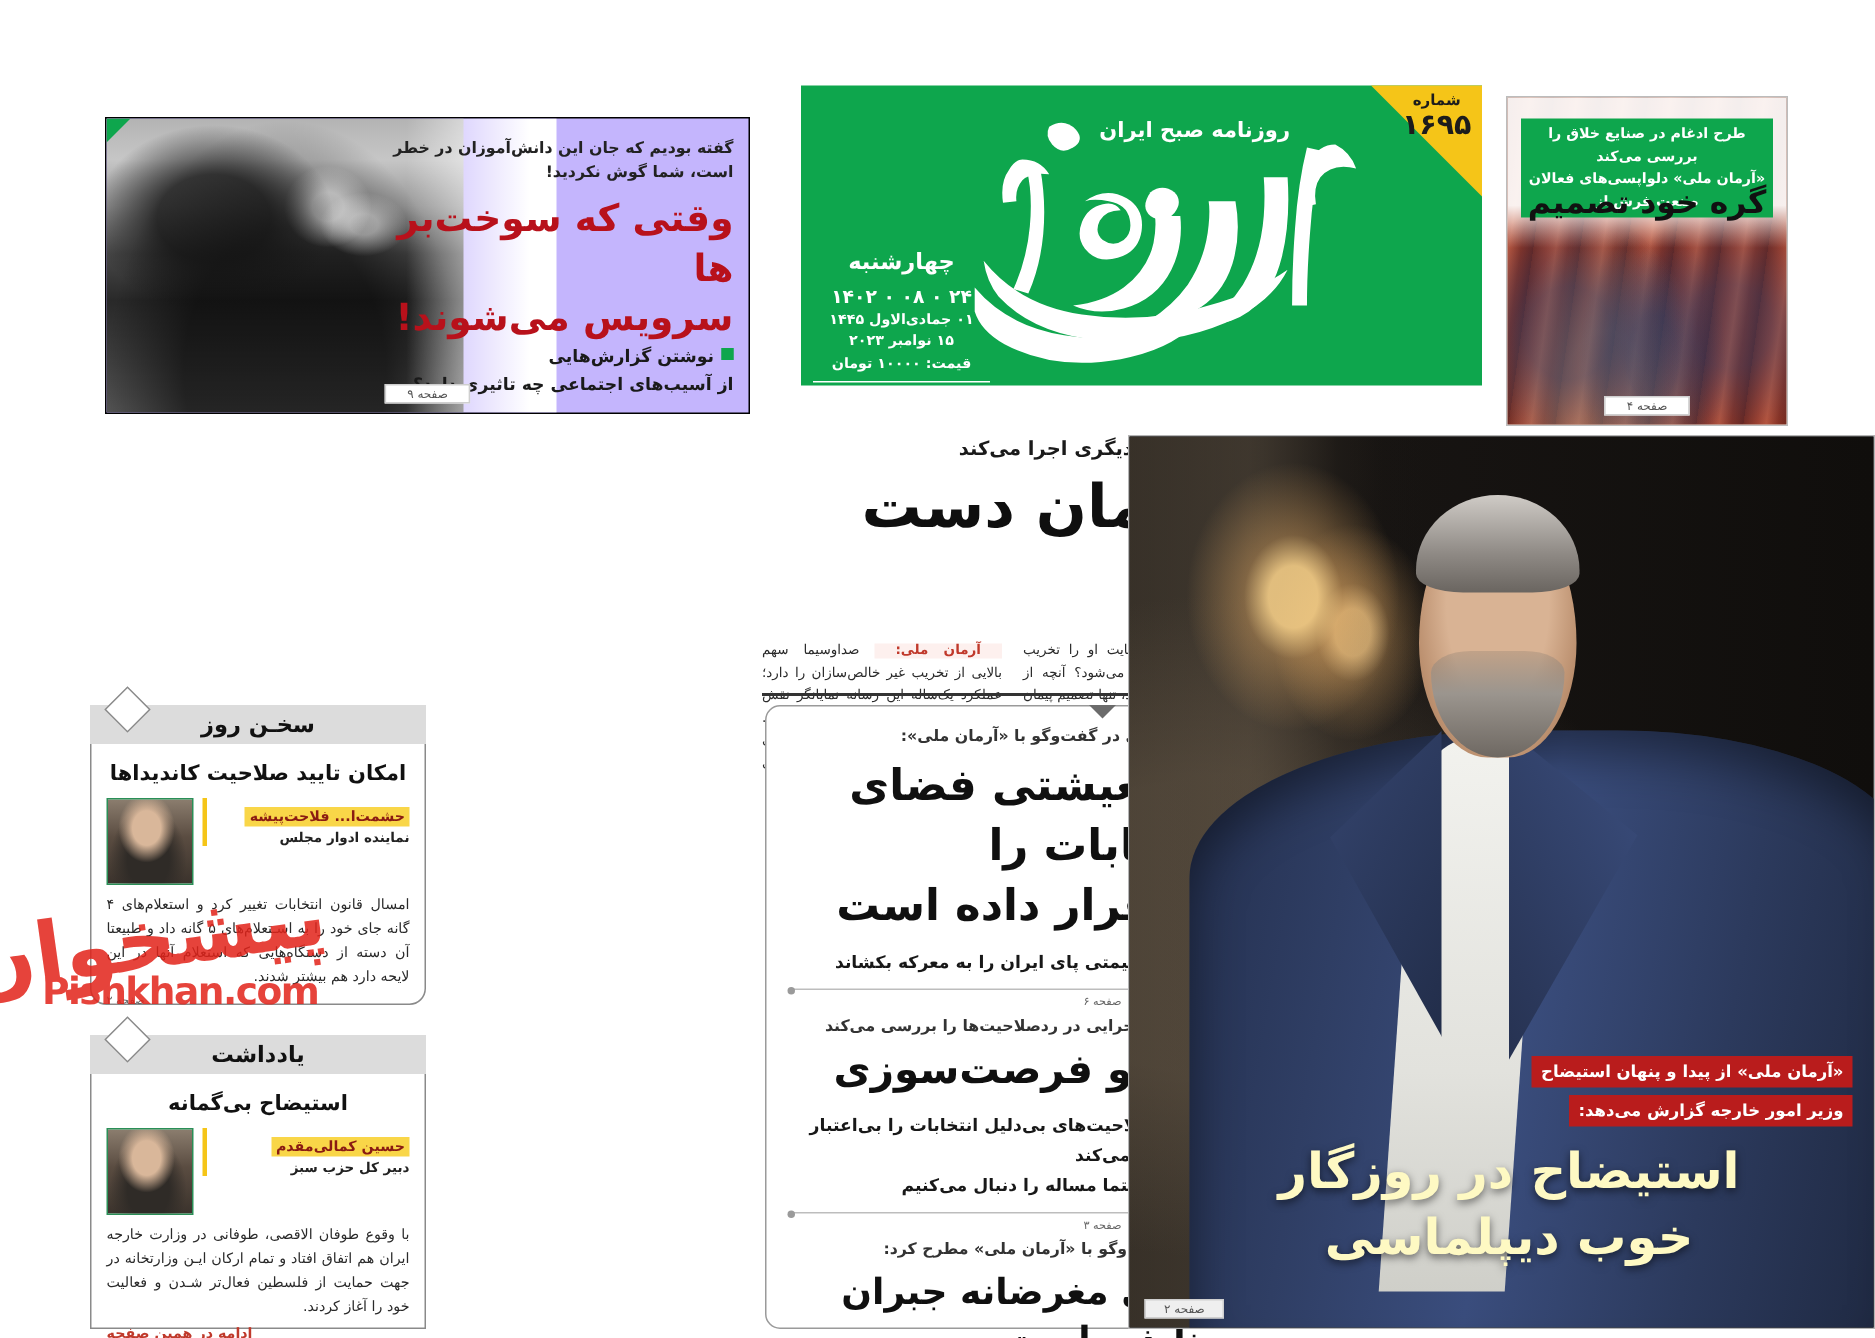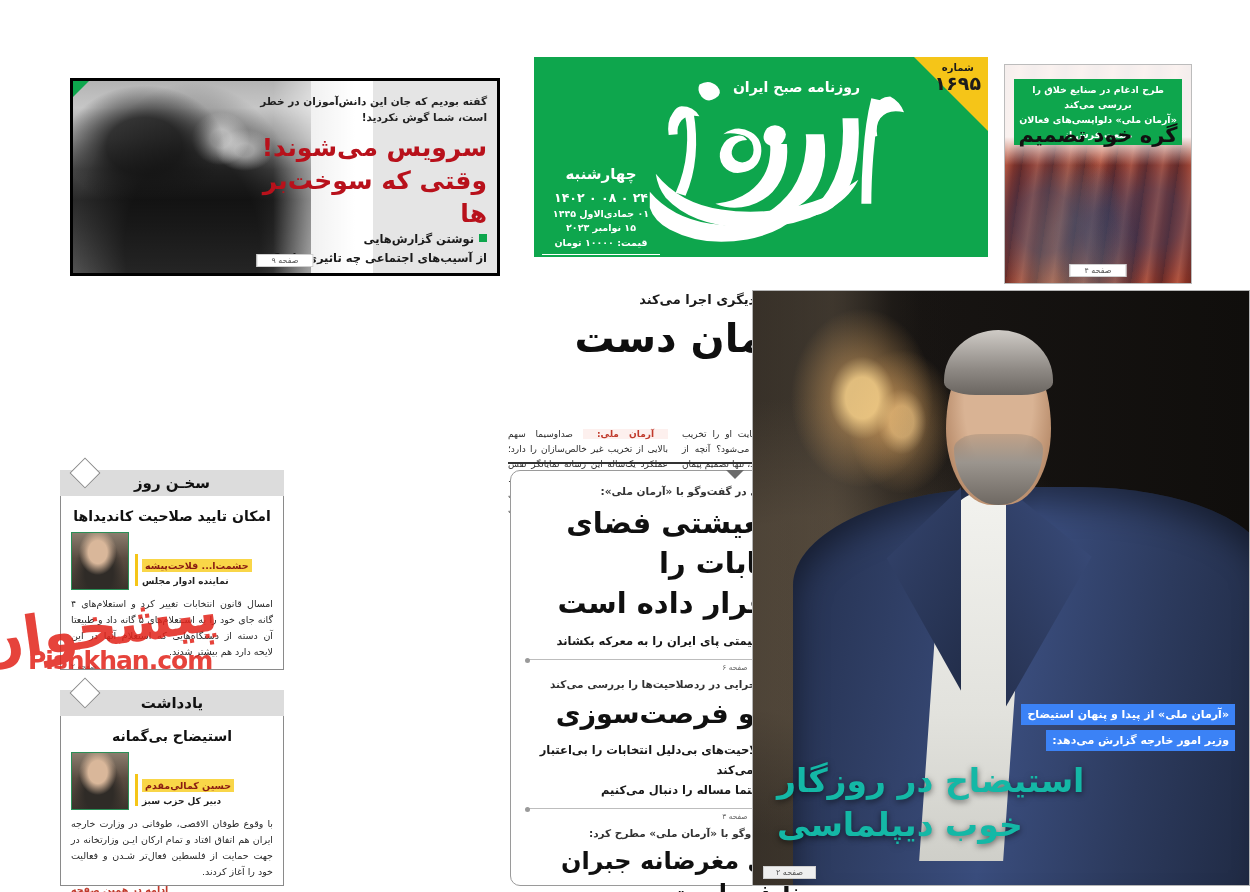--- a/index.html
+++ b/index.html
@@ -168,22 +168,22 @@
     font-family: "DejaVu Sans", "Liberation Sans", sans-serif;
   }
 
   
   .promo-left {
     position: absolute;
     top: 78px;
     left: 70px;
     width: 430px;
     height: 198px;
-    border: 3px solid #000000;
-    background: #e5e5e5;
+    border: 1px solid #000000;
+    background: #c4b5fd;
     overflow: hidden;
   }
   .promo-left .corner-tri {
     position: absolute;
     top: 0; left: 0;
     width: 0; height: 0;
     border-top: 16px solid #0ea64d;
     border-right: 16px solid transparent;
     z-index: 5;
   }
@@ -300,21 +300,21 @@
   }
 
   
   .side {
     position: absolute;
     left: 60px;
     width: 224px;
     border: 1px solid #8a8a8a;
     background: #fff;
   }
-  .side-a { top: 470px; height: 200px; }
+  .side-a { top: 470px; height: 200px; border-radius: 11px; }
   .side-b { top: 690px; height: 196px; }
   .side-head {
     position: relative;
     height: 26px;
     background: #dcdcdc;
     text-align: center;
     font-size: 15px;
     font-weight: 800;
     line-height: 26px;
     color: #111;
@@ -355,24 +355,23 @@
   .side-avatar::after {
     content: "";
     position: absolute;
     inset: 0;
     background:
       radial-gradient(ellipse at 46% 34%, #d9b79a 0 22%, transparent 44%),
       radial-gradient(ellipse at 48% 72%, #2f2b27 0 34%, transparent 62%);
   }
   .side-author-meta {
     flex: 1;
-    text-align: left;
+    text-align: right;
     padding-left: 4px;
     border-left: 3px solid #f5c518;
-    margin-top: 22px;
   }
   .side-author-name {
     display: inline-block;
     background: #f9d648;
     font-size: 9.5px;
     font-weight: 800;
     color: #8a1b12;
     padding: 1px 3px;
   }
   .side-author-role {
@@ -569,39 +568,39 @@
   }
   .ps-kicker {
     position: absolute;
     top: 412px;
     right: 14px;
     z-index: 6;
     text-align: right;
   }
   .ps-kicker span {
     display: inline-block;
-    background: #3b82f6;
+    background: #b91c1c;
     color: #fff;
     font-size: 11px;
     font-weight: 800;
     line-height: 19px;
     padding: 1px 6px;
     margin-bottom: 4px;
   }
   .ps-title {
     position: absolute;
     top: 468px;
     right: 14px;
     left: 24px;
     z-index: 6;
-    text-align: left;
+    text-align: center;
     font-size: 33px;
     line-height: 44px;
     font-weight: 900;
-    color: #14b8a6;
+    color: #fef9c3;
     letter-spacing: -1px;
     text-shadow: 0 2px 6px rgba(0,0,0,.55);
   }
   .ps-pg {
     position: absolute;
     bottom: 6px;
     left: 10px;
     background: #efefef;
     border: 1px solid #cfcfcf;
     color: #555;
@@ -705,22 +704,22 @@
       </div>
     </div>
 
     <div class="promo-left">
       <div class="corner-tri"></div>
       <div class="pl-photo"></div>
       <div class="pl-fade"></div>
       <div class="pl-text">
         <div class="pl-kicker">گفته بودیم که جان این دانش‌آموزان در خطر است، شما گوش نکردید!</div>
         <div class="pl-title">
+          <div>وقتی که سوخت‌بر ها</div>
           <div>سرویس می‌شوند!</div>
-          <div>وقتی که سوخت‌بر ها</div>
         </div>
         <div class="pl-bullet">
           <div>
             <span class="sq"></span><span>نوشتن گزارش‌هایی</span>
           </div>
           <div>از آسیب‌های اجتماعی چه تاثیری دارد؟</div>
         </div>
       </div>
       <div class="pagemark">صفحه ۹</div>
     </div>

